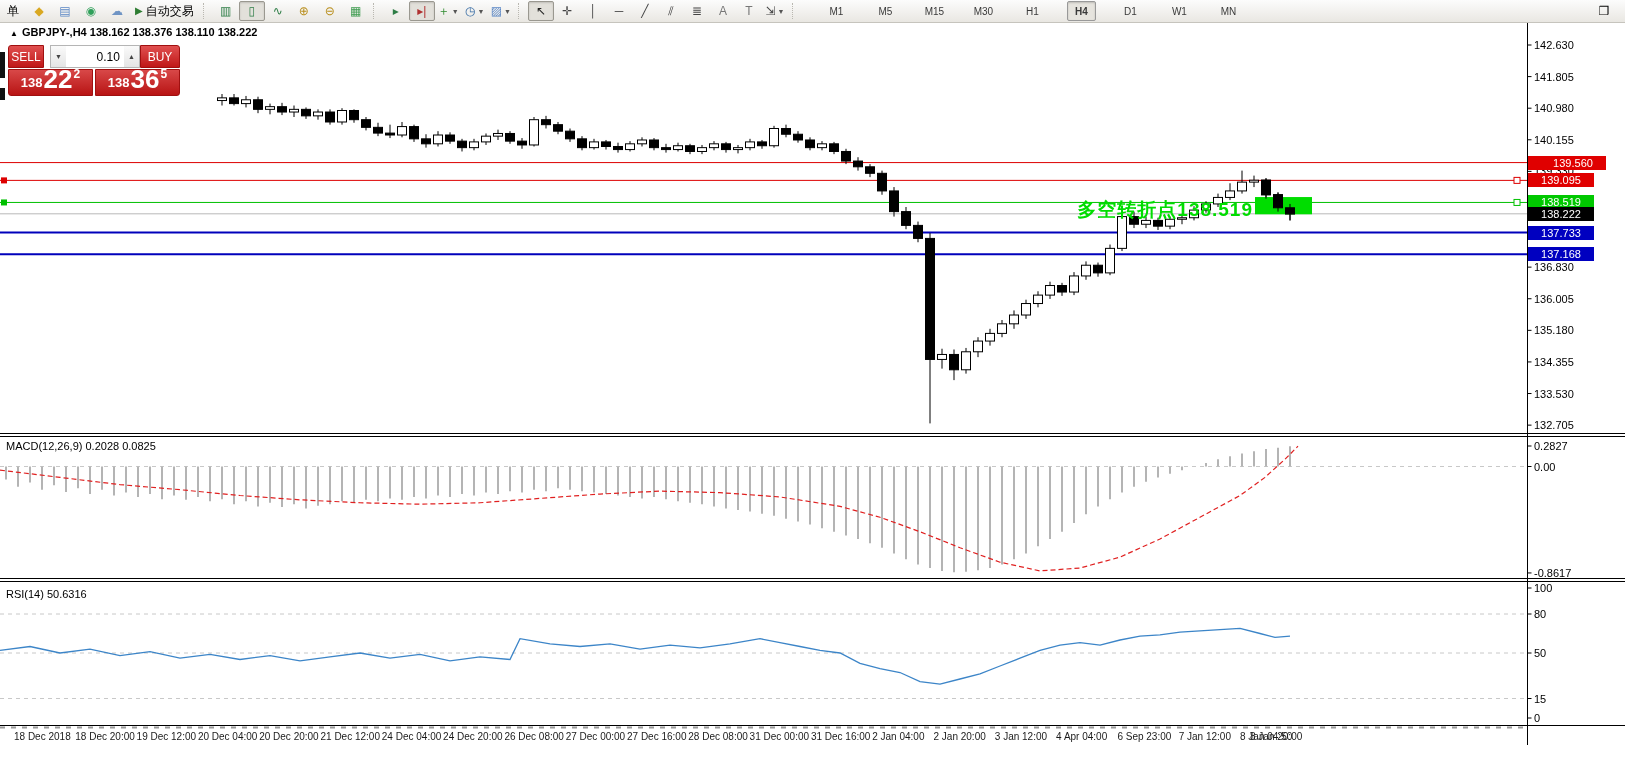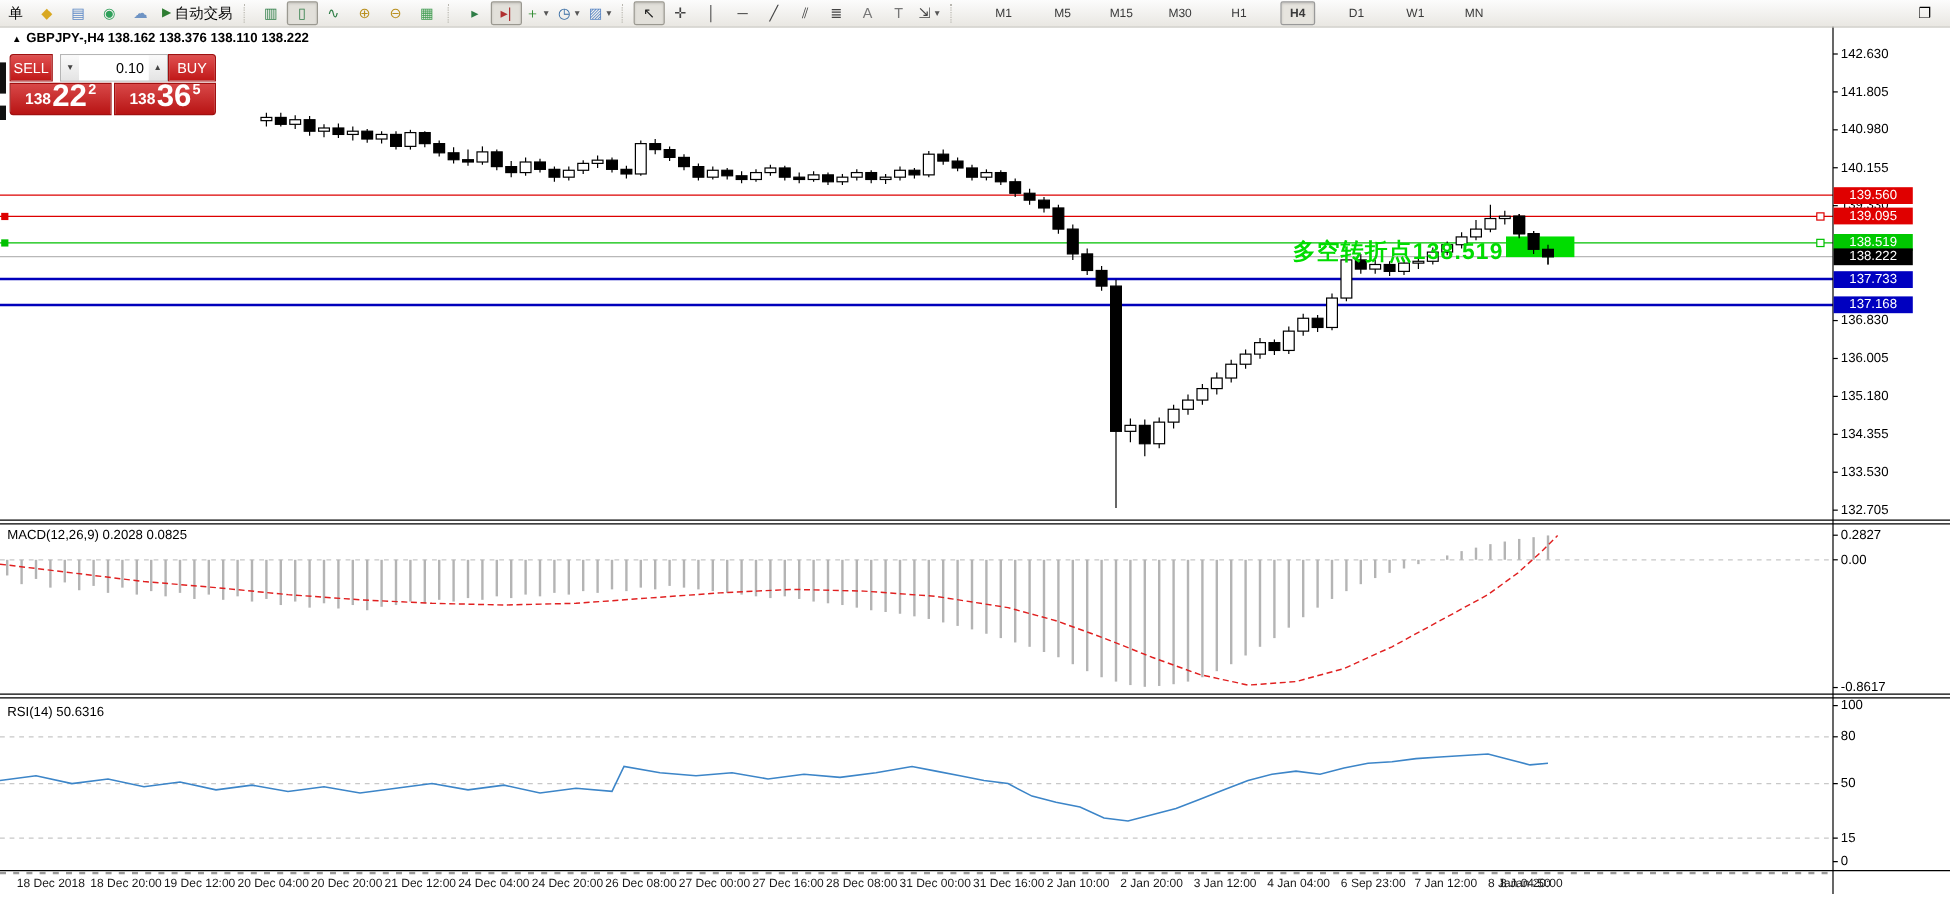--- a/index.html
+++ b/index.html
@@ -504,21 +504,21 @@
     <div class="tick-label" style="top: 387.53px;">133.530</div>
     <div class="tick-label" style="top: 419.127px;">132.705</div>
     <div class="tick-label" style="top: 440.004px;">0.2827</div>
     <div class="tick-label" style="top: 460.5px;">0.00</div>
     <div class="tick-label" style="top: 566.952px;">-0.8617</div>
     <div class="tick-label" style="top: 582px;">100</div>
     <div class="tick-label" style="top: 608px;">80</div>
     <div class="tick-label" style="top: 647px;">50</div>
     <div class="tick-label" style="top: 692.5px;">15</div>
     <div class="tick-label" style="top: 712px;">0</div>
-    <div class="badge" style="top: 155.581px; background: rgb(224, 0, 0);">139.560</div>
+    <div class="badge" style="top: 155.581px; background: rgb(224, 0, 0); padding-left: 12px;">139.560</div>
     <div class="badge" style="top: 173.39px; background: rgb(224, 0, 0);">139.095</div>
     <div class="badge" style="top: 195.451px; background: rgb(0, 200, 0);">138.519</div>
     <div class="badge" style="top: 206.826px; background: rgb(0, 0, 0);">138.222</div>
     <div class="badge" style="top: 225.555px; background: rgb(0, 0, 192);">137.733</div>
     <div class="badge" style="top: 247.195px; background: rgb(0, 0, 192);">137.168</div>
   </div>
 <div id="time-labels">
     <div class="time-label" style="left: 14px;">18 Dec 2018</div>
     <div class="time-label" style="left: 75.3px;">18 Dec 20:00</div>
     <div class="time-label" style="left: 136.6px;">19 Dec 12:00</div>
@@ -526,21 +526,21 @@
     <div class="time-label" style="left: 259.2px;">20 Dec 20:00</div>
     <div class="time-label" style="left: 320.5px;">21 Dec 12:00</div>
     <div class="time-label" style="left: 381.8px;">24 Dec 04:00</div>
     <div class="time-label" style="left: 443.1px;">24 Dec 20:00</div>
     <div class="time-label" style="left: 504.4px;">26 Dec 08:00</div>
     <div class="time-label" style="left: 565.7px;">27 Dec 00:00</div>
     <div class="time-label" style="left: 627px;">27 Dec 16:00</div>
     <div class="time-label" style="left: 688.3px;">28 Dec 08:00</div>
     <div class="time-label" style="left: 749.6px;">31 Dec 00:00</div>
     <div class="time-label" style="left: 810.9px;">31 Dec 16:00</div>
-    <div class="time-label" style="left: 872.2px;">2 Jan 10:00</div>
+    <div class="time-label" style="left: 872.2px;">2 Jan 04:00</div>
     <div class="time-label" style="left: 933.5px;">2 Jan 20:00</div>
     <div class="time-label" style="left: 994.8px;">3 Jan 12:00</div>
-    <div class="time-label" style="left: 1056.1px;">4 Jan 04:00</div>
+    <div class="time-label" style="left: 1056.1px;">4 Apr 04:00</div>
     <div class="time-label" style="left: 1117.4px;">6 Sep 23:00</div>
     <div class="time-label" style="left: 1178.7px;">7 Jan 12:00</div>
     <div class="time-label" style="left: 1240px;">8 Jan 04:50</div>
     <div class="time-label" style="left: 1250px;">8 Jan 20:00</div>
   </div>
 
 </body></html>

